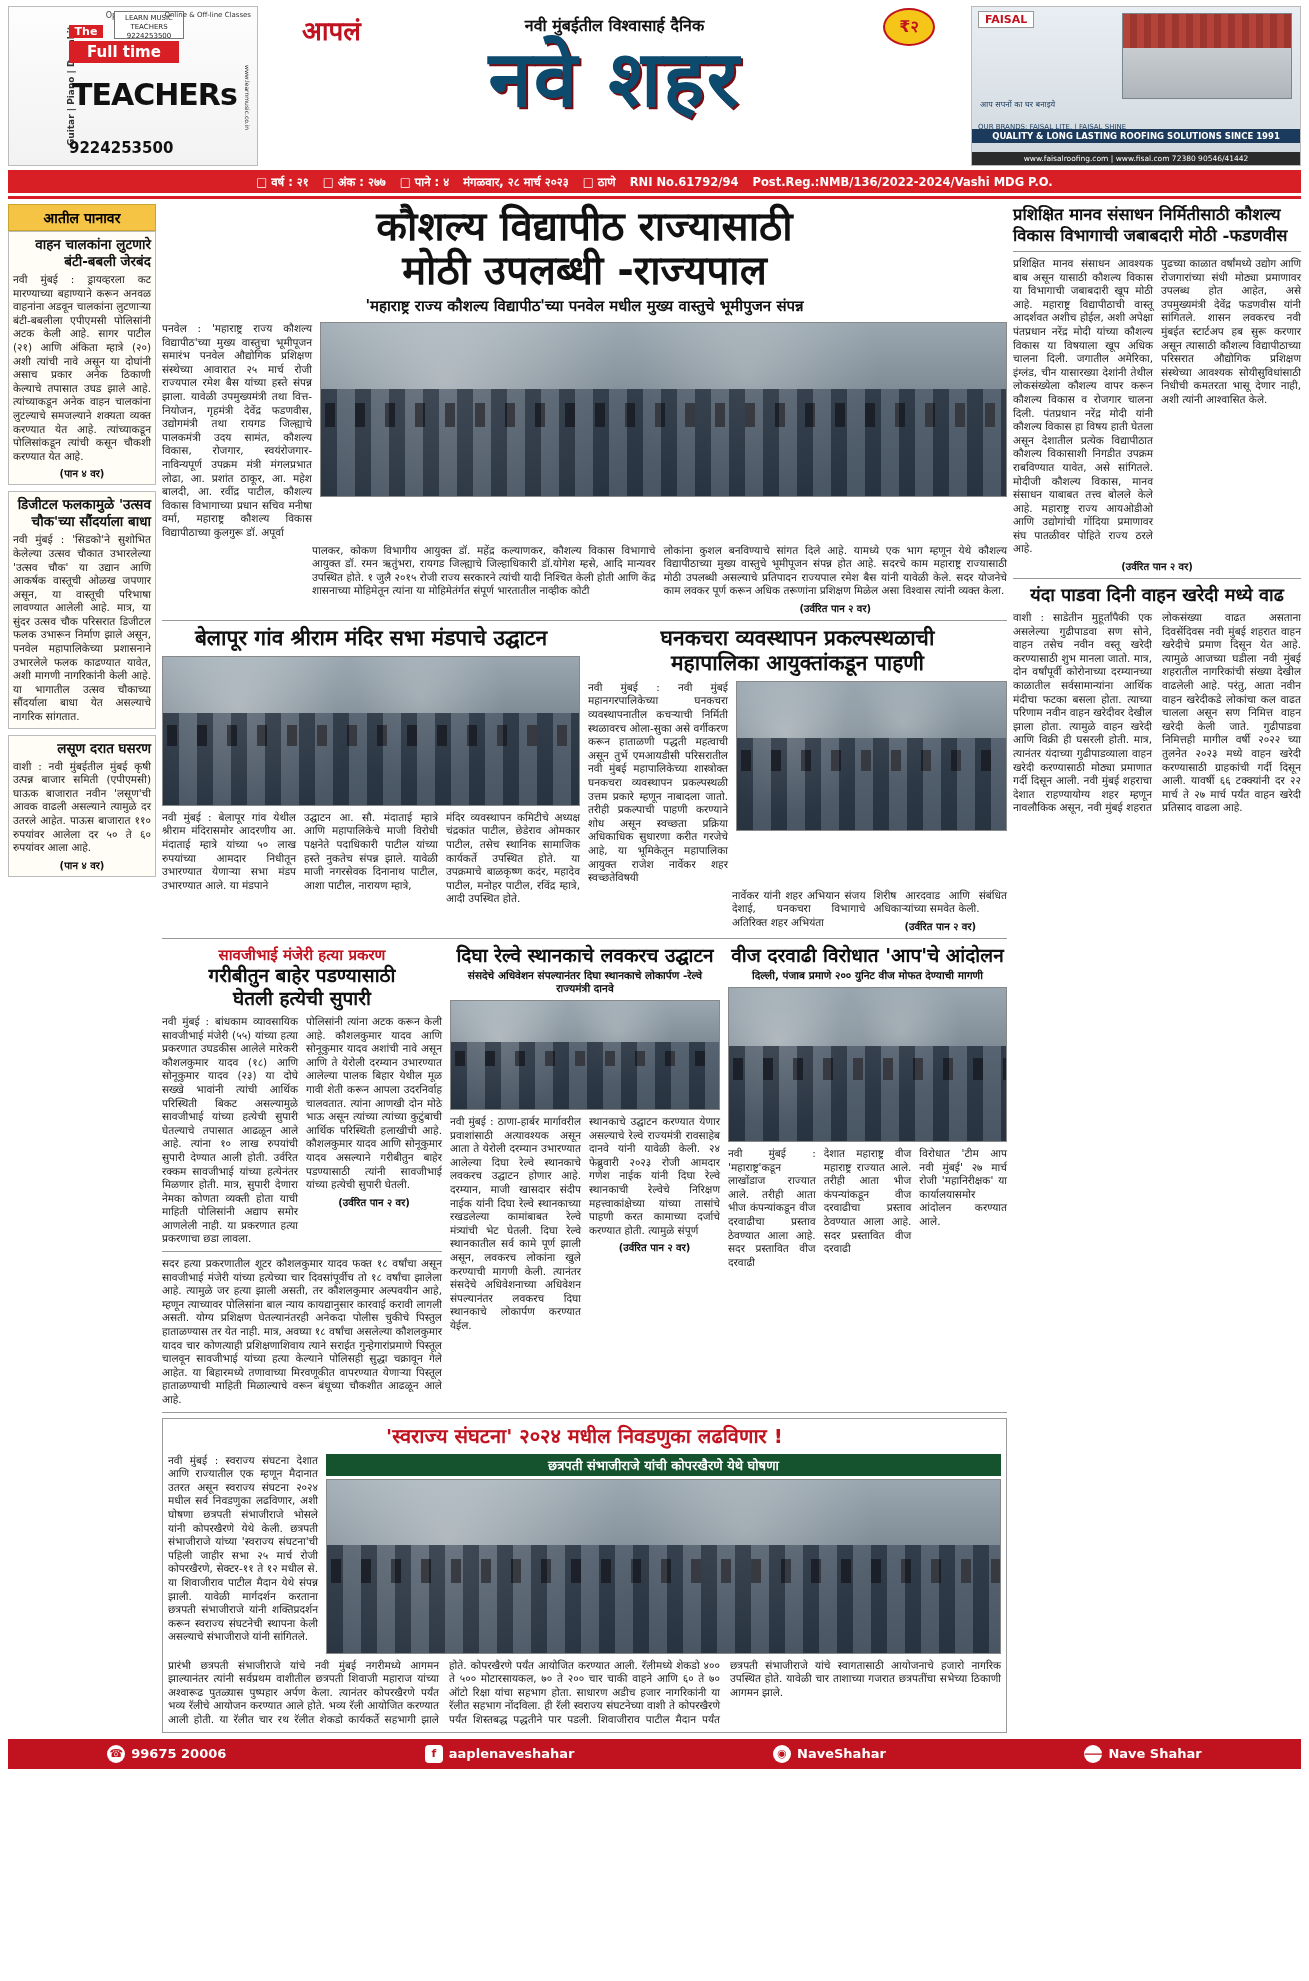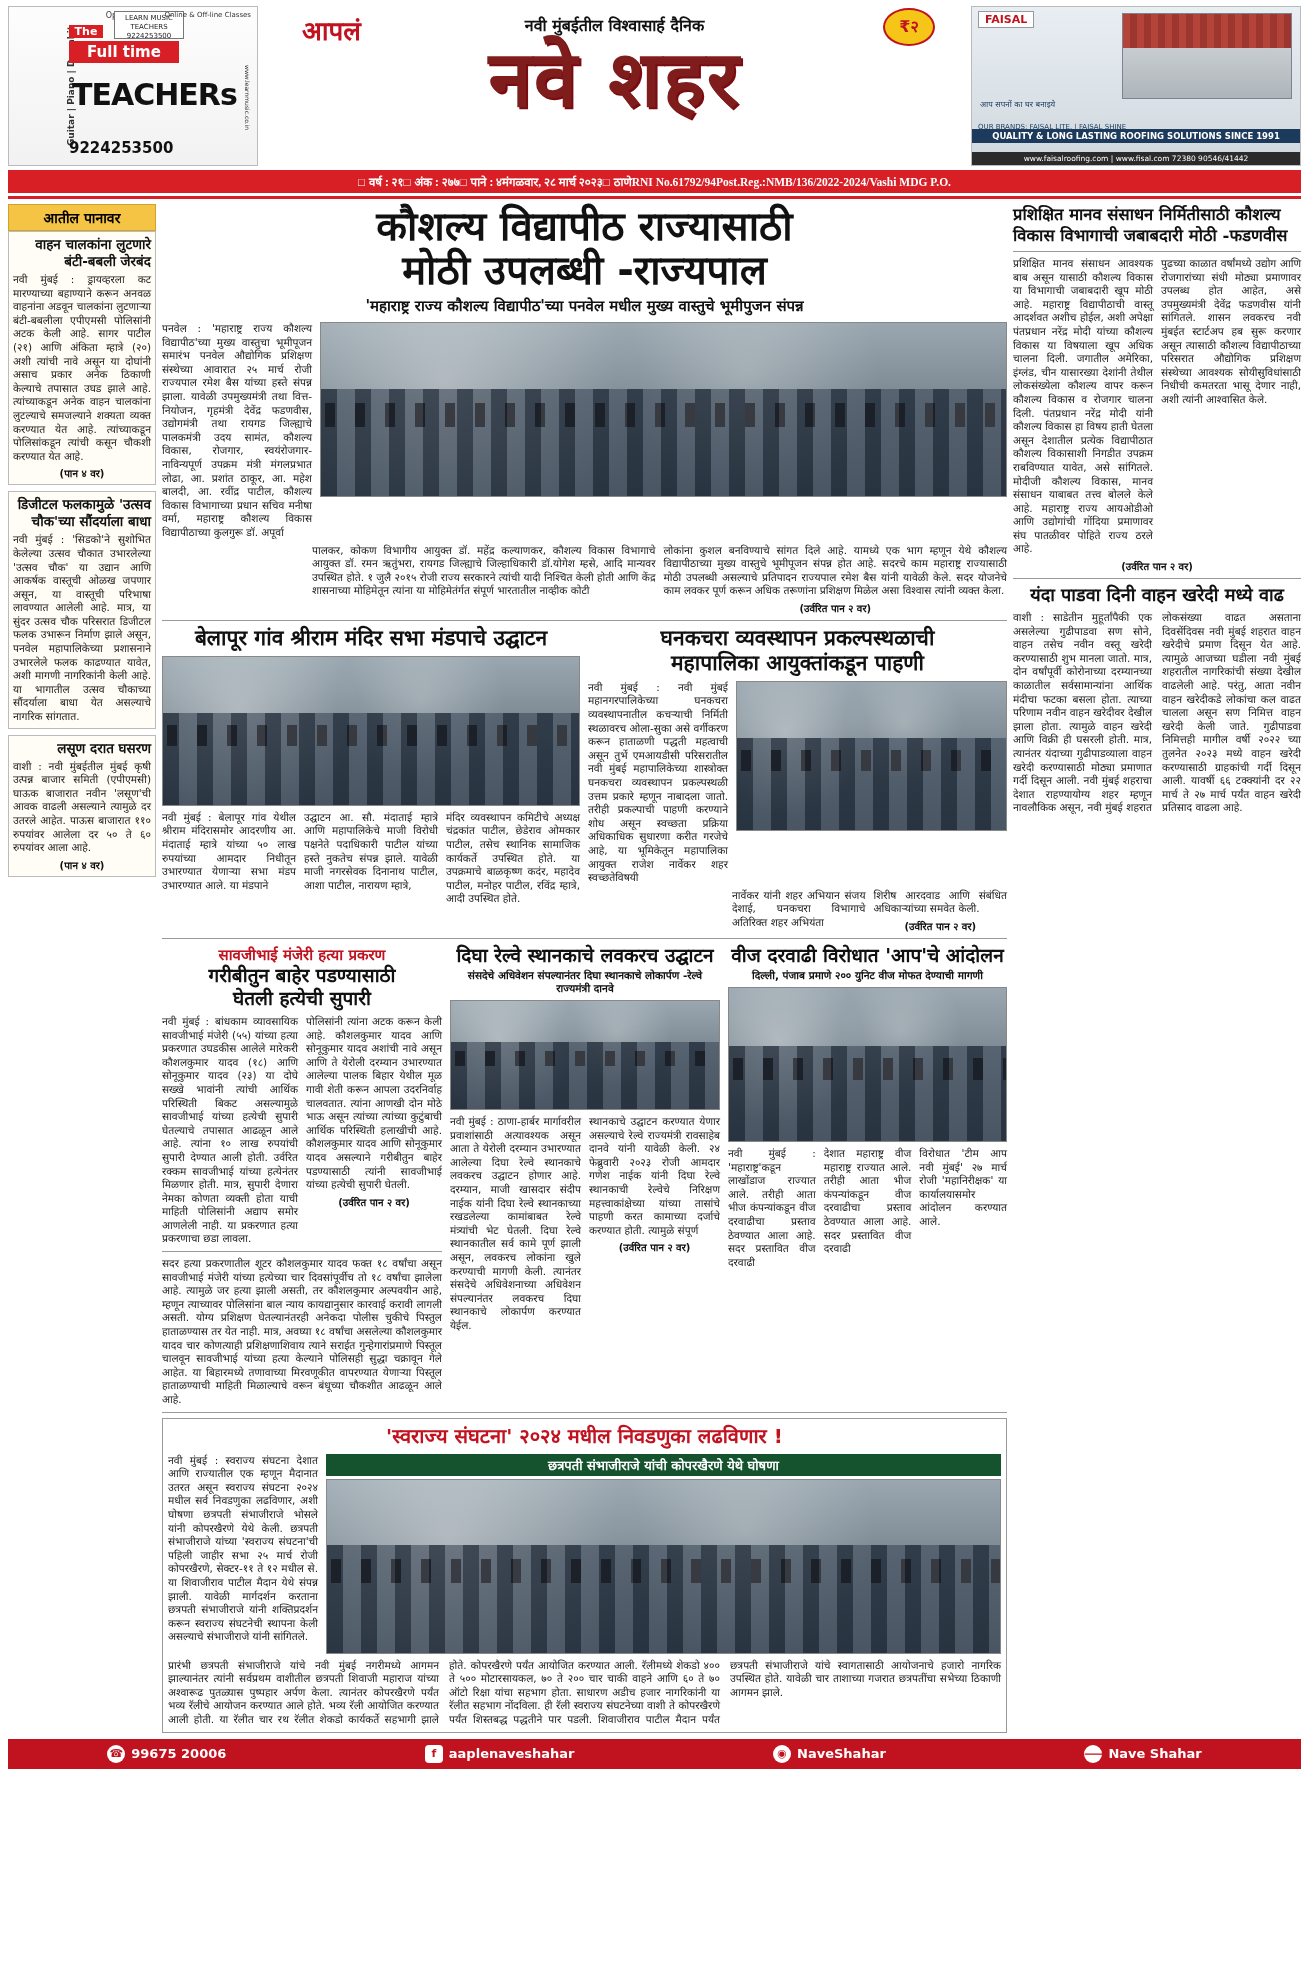--- a/index.html
+++ b/index.html
@@ -75,21 +75,21 @@
     padding-top: 4px;
   }
   .title-block .aapla {
     font-size: 26px; color:#c1121f; font-weight:bold;
     position:absolute; left:38px; top:6px;
   }
   .title-block .tagline {
     font-size: 16px; color:#111; font-weight:bold; padding-top:4px;
   }
   .title-block .bigtitle {
-    font-size: 78px; line-height:78px; font-weight:bold; color:#7f1d1d;
+    font-size: 78px; line-height:78px; font-weight:bold; color:#0c4a6e;
     letter-spacing: 2px;
     text-shadow: 2px 2px 0 #7a0b10;
     margin-top: 4px;
   }
   .title-block .price {
     position:absolute; right:30px; top:2px;
     width:52px;height:38px;border-radius:50%;
     background:#f5c518; border:2px solid #c1121f; color:#c1121f;
     font-size:16px;font-weight:bold; line-height:34px;
   }
@@ -131,23 +131,23 @@
 
   
   .infobar {
     margin-top: 4px;
     background: #d81f26;
     color: #fff;
     font-size: 11.5px;
     font-weight: bold;
     display:flex;
     align-items:center;
+    gap: 14px;
     padding: 4px 10px;
     justify-content: center;
-    font-family: Liberation Serif, serif;
   }
   .infobar span.sq::before {
     content:"\25A1"; margin-right:4px;
   }
   .rule-red { height:3px; background:#d81f26; margin-top:3px;}
 
   
   .cols {
     display:flex;
     gap: 6px;

